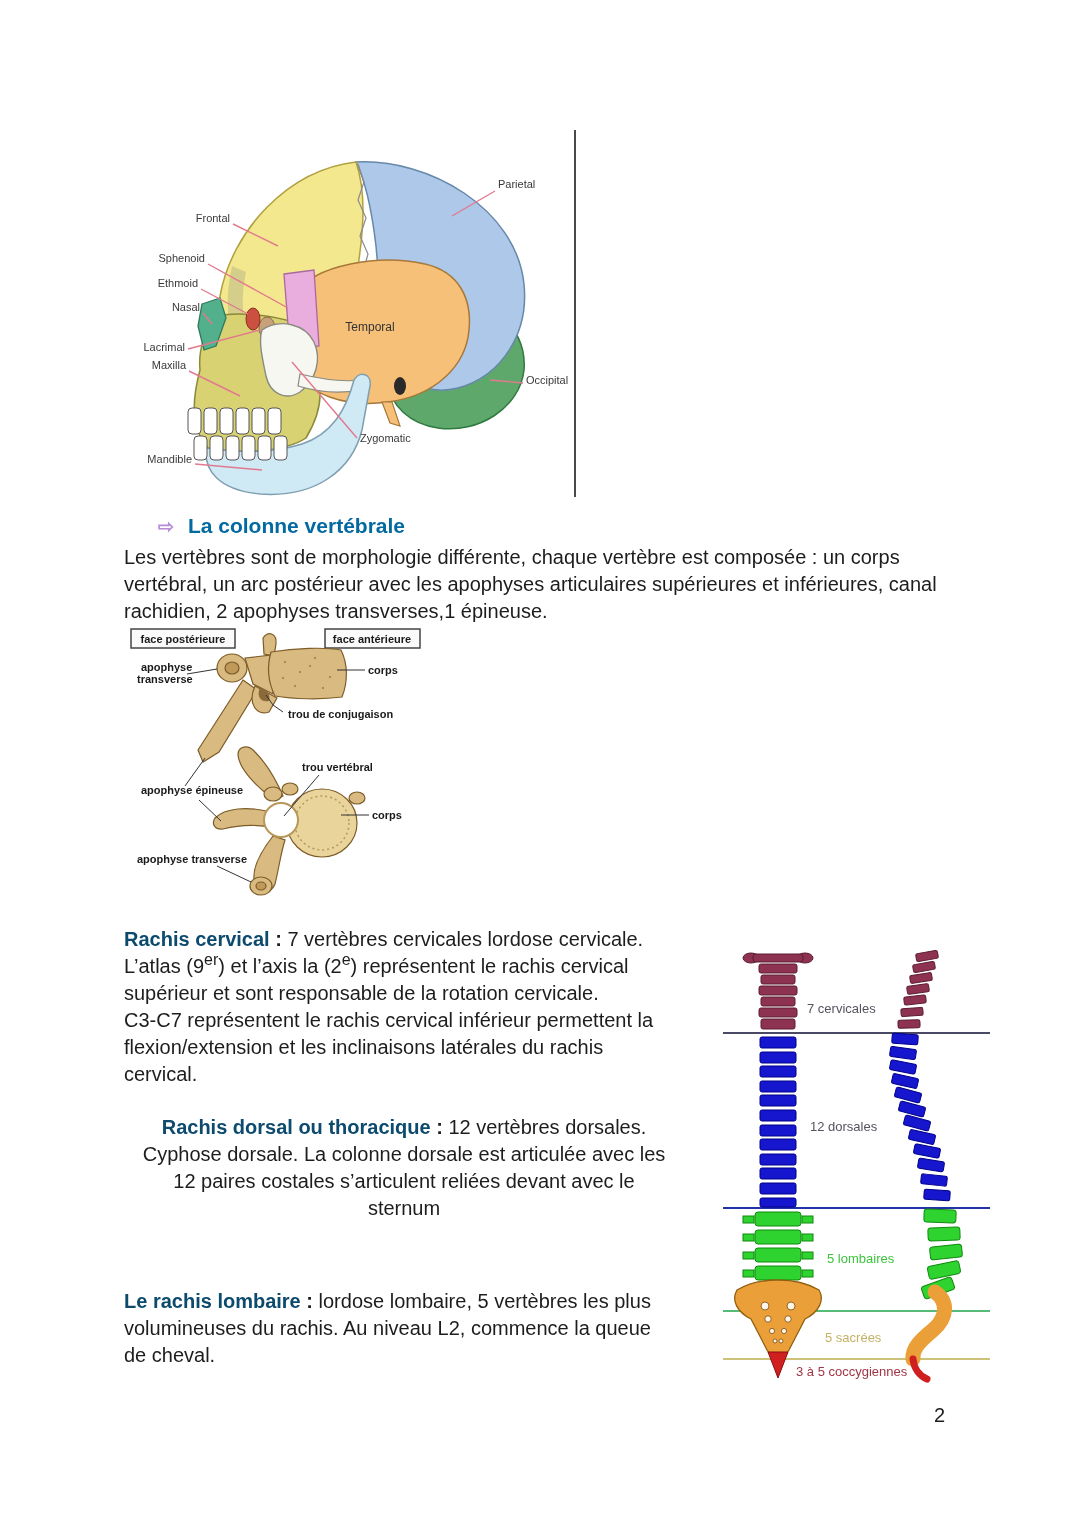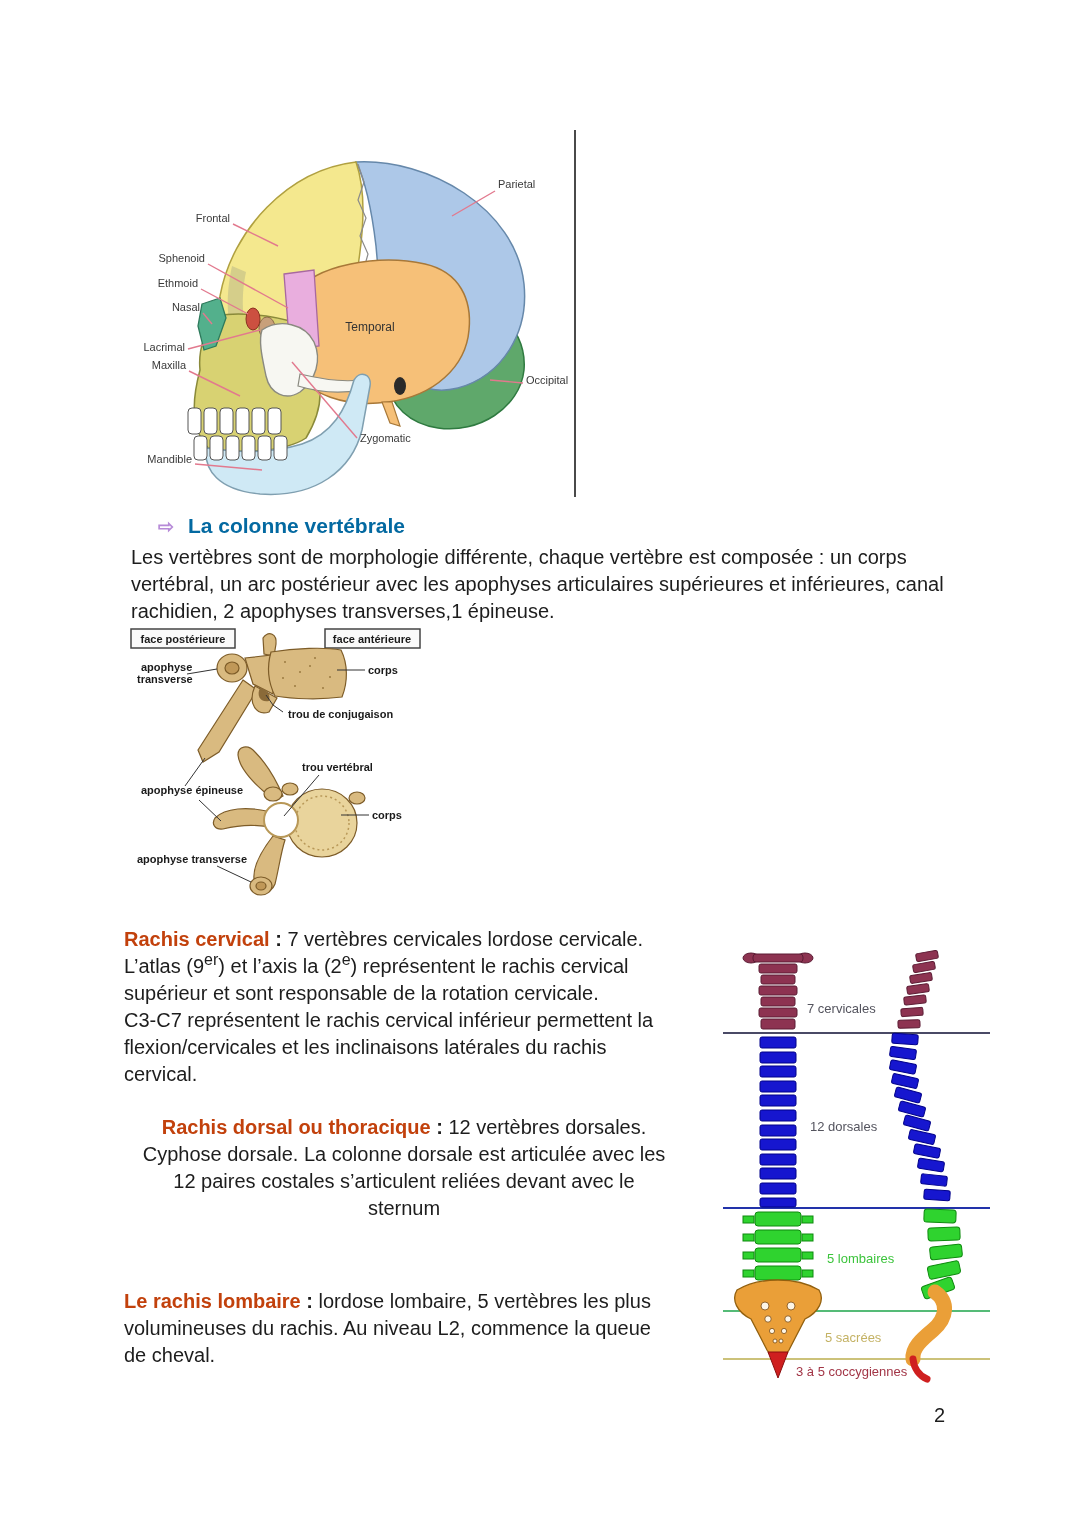--- a/index.html
+++ b/index.html
@@ -8,22 +8,22 @@
     font-family:"Liberation Sans",sans-serif;color:#1d1d1d;overflow:hidden;
   }
   .abs{position:absolute;}
   svg text{font-family:"Liberation Sans",sans-serif;}
   
   .section-heading{left:158px;top:514px;display:flex;align-items:center;gap:14px;}
   .section-heading .arrow{color:#b78bd8;font-size:19px;font-weight:bold;}
   .section-heading .htext{color:#0369a1;font-size:21px;font-weight:bold;}
   
   .para{font-size:20px;line-height:27px;}
-  .intro{left:124px;top:544px;width:850px;margin-left:7px;}
-  .pblock .ptitle{color:#c2410c;font-weight:bold;}
+  .intro{left:124px;top:544px;width:850px;}
+  .pblock .ptitle{color:#0c4a6e;font-weight:bold;}
   .pblock .pcolon{font-weight:bold;color:#1d1d1d;}
   .p-cervical{left:124px;top:926px;width:560px;}
   .p-dorsal{left:124px;top:1114px;width:560px;text-align:center;}
   .p-lombaire{left:124px;top:1248px;width:560px;margin-top:40px;}
   sup{font-size:16px;line-height:0;}
   .page-number{left:934px;top:1404px;font-size:20px;}
   
   .skull-figure{left:120px;top:118px;}
   .vertebra-figure{left:125px;top:622px;}
   .spine-figure{left:695px;top:940px;}
@@ -184,21 +184,21 @@
       <text x="247" y="197">corps</text>
       <text x="12" y="241">apophyse transverse</text>
     </g>
   </svg>
 
   <div class="abs para pblock p-cervical">
     <span class="ptitle">Rachis cervical</span><span class="pcolon"> : </span><span>7 vertèbres cervicales lordose cervicale.</span><br>
     <span>L’atlas (9</span><sup>er</sup><span>) et l’axis la (2</span><sup>e</sup><span>) représentent le rachis cervical</span><br>
     <span>supérieur et sont responsable de la rotation cervicale.</span><br>
     <span>C3-C7 représentent le rachis cervical inférieur permettent la</span><br>
-    <span>flexion/cervicales et les inclinaisons latérales du rachis</span><br>
+    <span>flexion/extension et les inclinaisons latérales du rachis</span><br>
     <span>cervical.</span>
   </div>
 
   <div class="abs para pblock p-dorsal">
     <span class="ptitle">Rachis dorsal ou thoracique</span><span class="pcolon"> : </span><span>12 vertèbres dorsales.</span><br>
     <span>Cyphose dorsale. La colonne dorsale est articulée avec les</span><br>
     <span>12 paires costales s’articulent reliées devant avec le</span><br>
     <span>sternum</span>
   </div>
 

